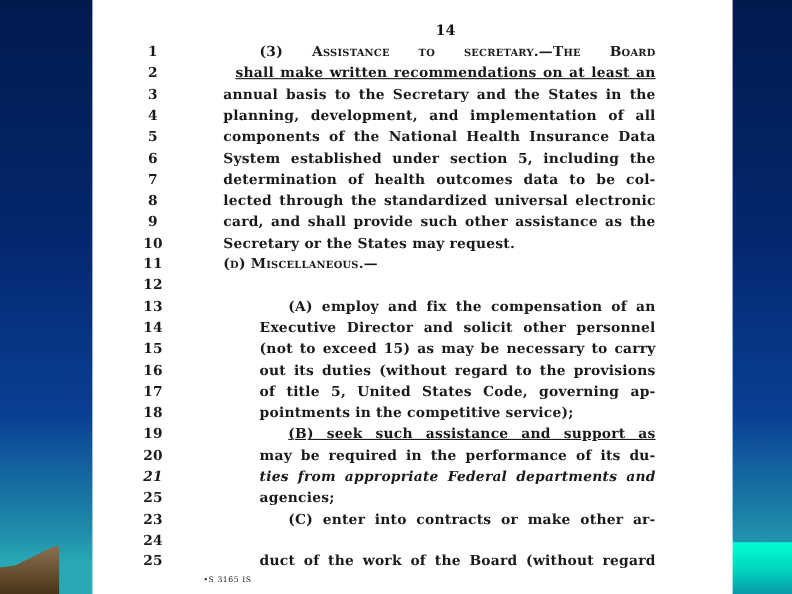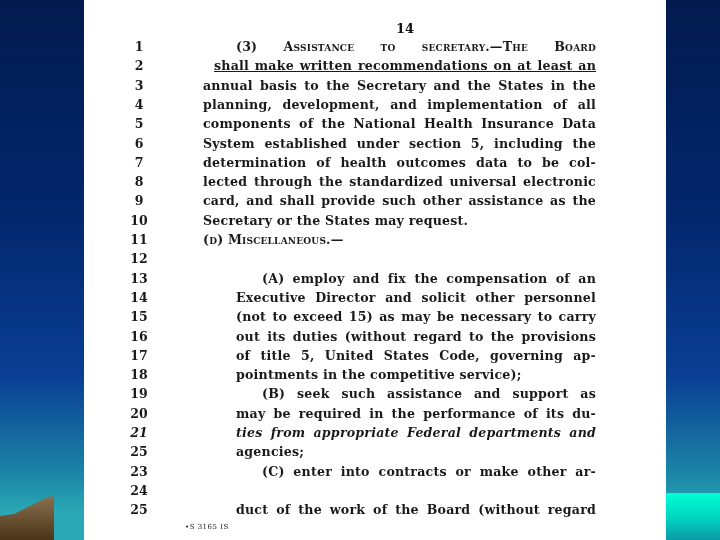--- a/index.html
+++ b/index.html
@@ -126,21 +126,21 @@
       <div class="line" style="top: 344.8px;">
         <span class="line-num">17</span>
         <span class="line-text" style="left: 152px;">of title 5, United States Code, governing ap-</span>
       </div>
       <div class="line" style="top: 364.1px;">
         <span class="line-num">18</span>
         <span class="line-text" style="left: 152px; text-align-last: left; right: auto;">pointments in the competitive service);</span>
       </div>
       <div class="line" style="top: 383.4px;">
         <span class="line-num">19</span>
-        <span class="line-text" style="left: 178px;">(B) seek such assistance and support as</span>
+        <span class="line-text" style="left: 178px; text-decoration: underline;">(B) seek such assistance and support as</span>
       </div>
       <div class="line" style="top: 402.7px;">
         <span class="line-num">20</span>
         <span class="line-text" style="left: 152px;">may be required in the performance of its du-</span>
       </div>
       <div class="line" style="top: 422px; font-style: italic;">
         <span class="line-num">21</span>
         <span class="line-text" style="left: 152px;">ties from appropriate Federal departments and</span>
       </div>
       <div class="line" style="top: 441.3px;">

